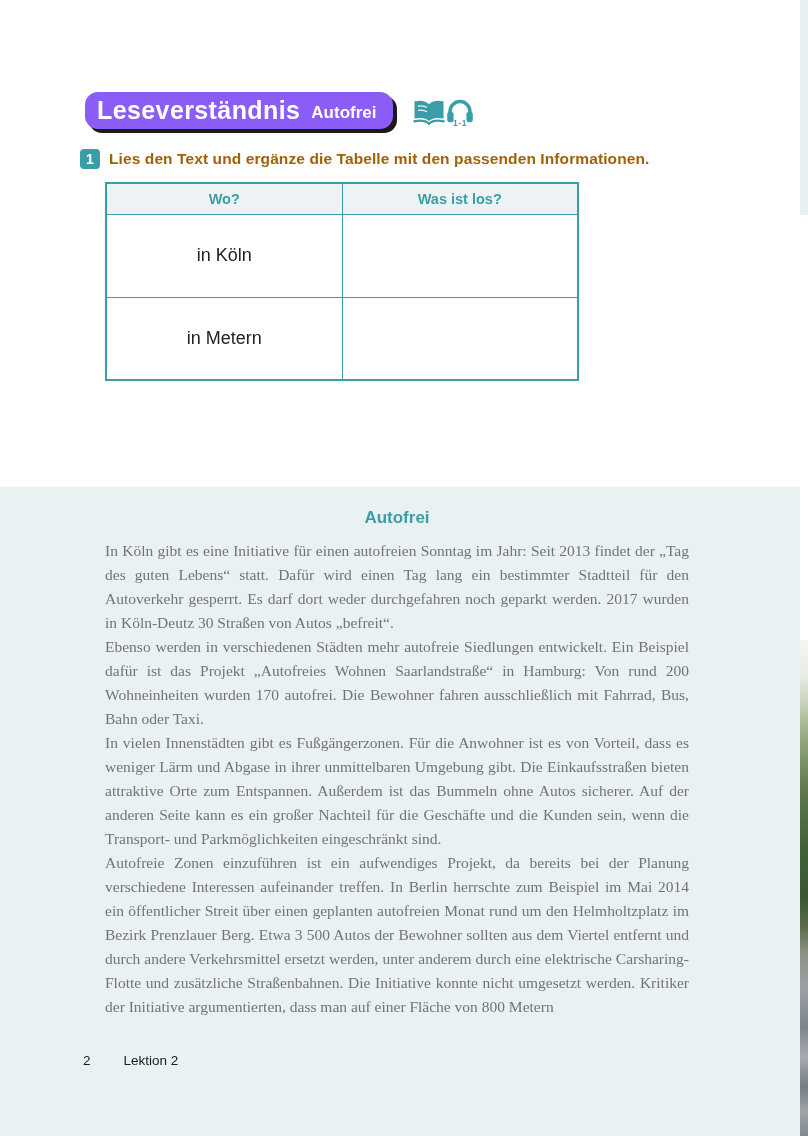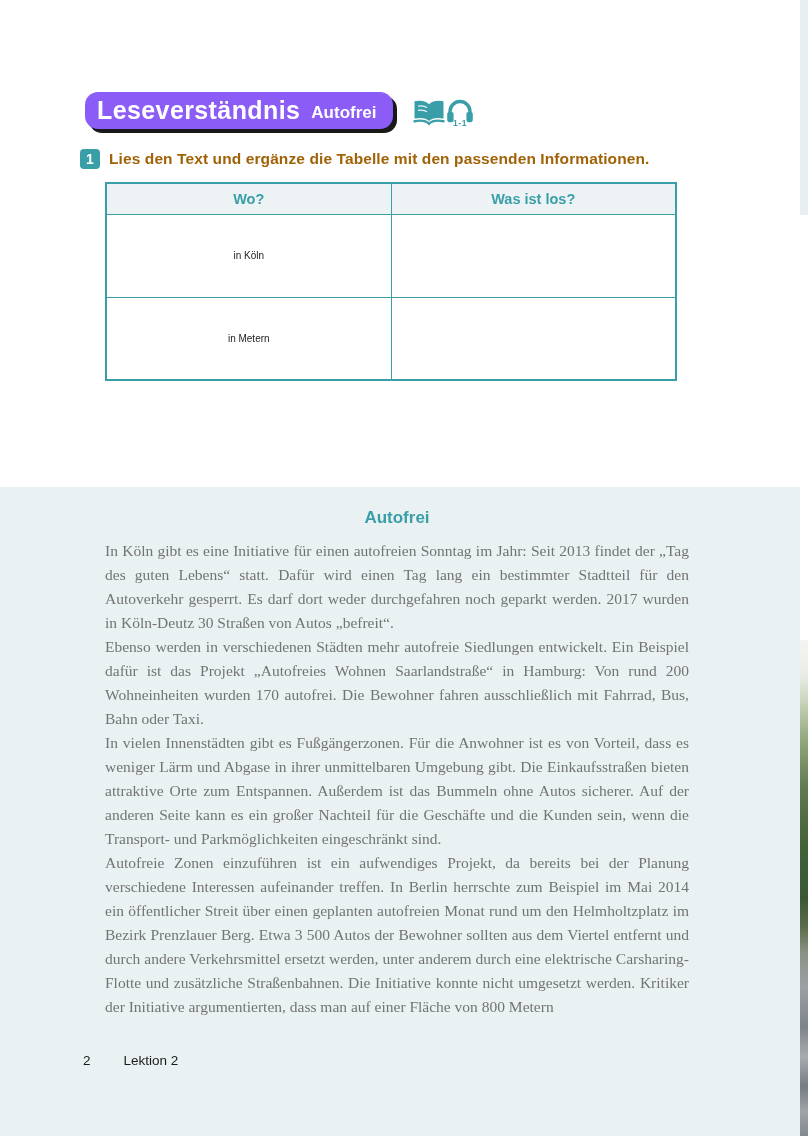--- a/index.html
+++ b/index.html
@@ -25,25 +25,25 @@
   .hp-wrap { display:flex; flex-direction:column; align-items:center; }
   .audio-label { color:#3a9ea8; font-size:8.5px; font-weight:bold; line-height:1; margin-top:-4px; letter-spacing:0.5px; }
 
   
   .exercise-line { position:absolute; left:80px; top:149px; display:flex; align-items:center; gap:9px; }
   .num-badge { width:20px; height:20px; flex:0 0 auto; background:#3a9ea8; border-radius:4px;
     color:#fff; font-weight:bold; font-size:14px; display:flex; align-items:center; justify-content:center; }
   .instruction { font-size:15.5px; font-weight:bold; color:#a16207; letter-spacing:0.1px; }
 
   
-  .answer-table { position:absolute; left:105px; top:182px; width:572px;
+  .answer-table { position:absolute; left:105px; top:182px; width:474px;
     border-collapse:collapse; table-layout:fixed; border:2px solid #3a9ea8; }
   .answer-table th { height:31px; background:#edf3f4; color:#3a9ea8; font-size:14.5px; font-weight:bold;
     border:1px solid #3a9ea8; text-align:center; vertical-align:middle; }
-  .answer-table td { height:83px; background:#ffffff; color:#222; font-size:10px;
+  .answer-table td { height:83px; background:#ffffff; color:#222; font-size:18px;
     border:1px solid #3a9ea8; text-align:center; vertical-align:middle; }
 
   
   .panel { position:absolute; left:0; top:487px; width:800px; height:649px; background:#eaf1f3; }
   .passage { padding:21px 111px 0 105px; }
   .passage-title { text-align:center; color:#3a9ea8; font-size:17px; font-weight:bold;
     font-family:"Liberation Sans", sans-serif; margin-bottom:11px; }
   .passage p { font-family:"Liberation Serif", serif; font-size:15.5px; line-height:24px;
     text-align:justify; color:#737373; hyphens:auto; }
 

